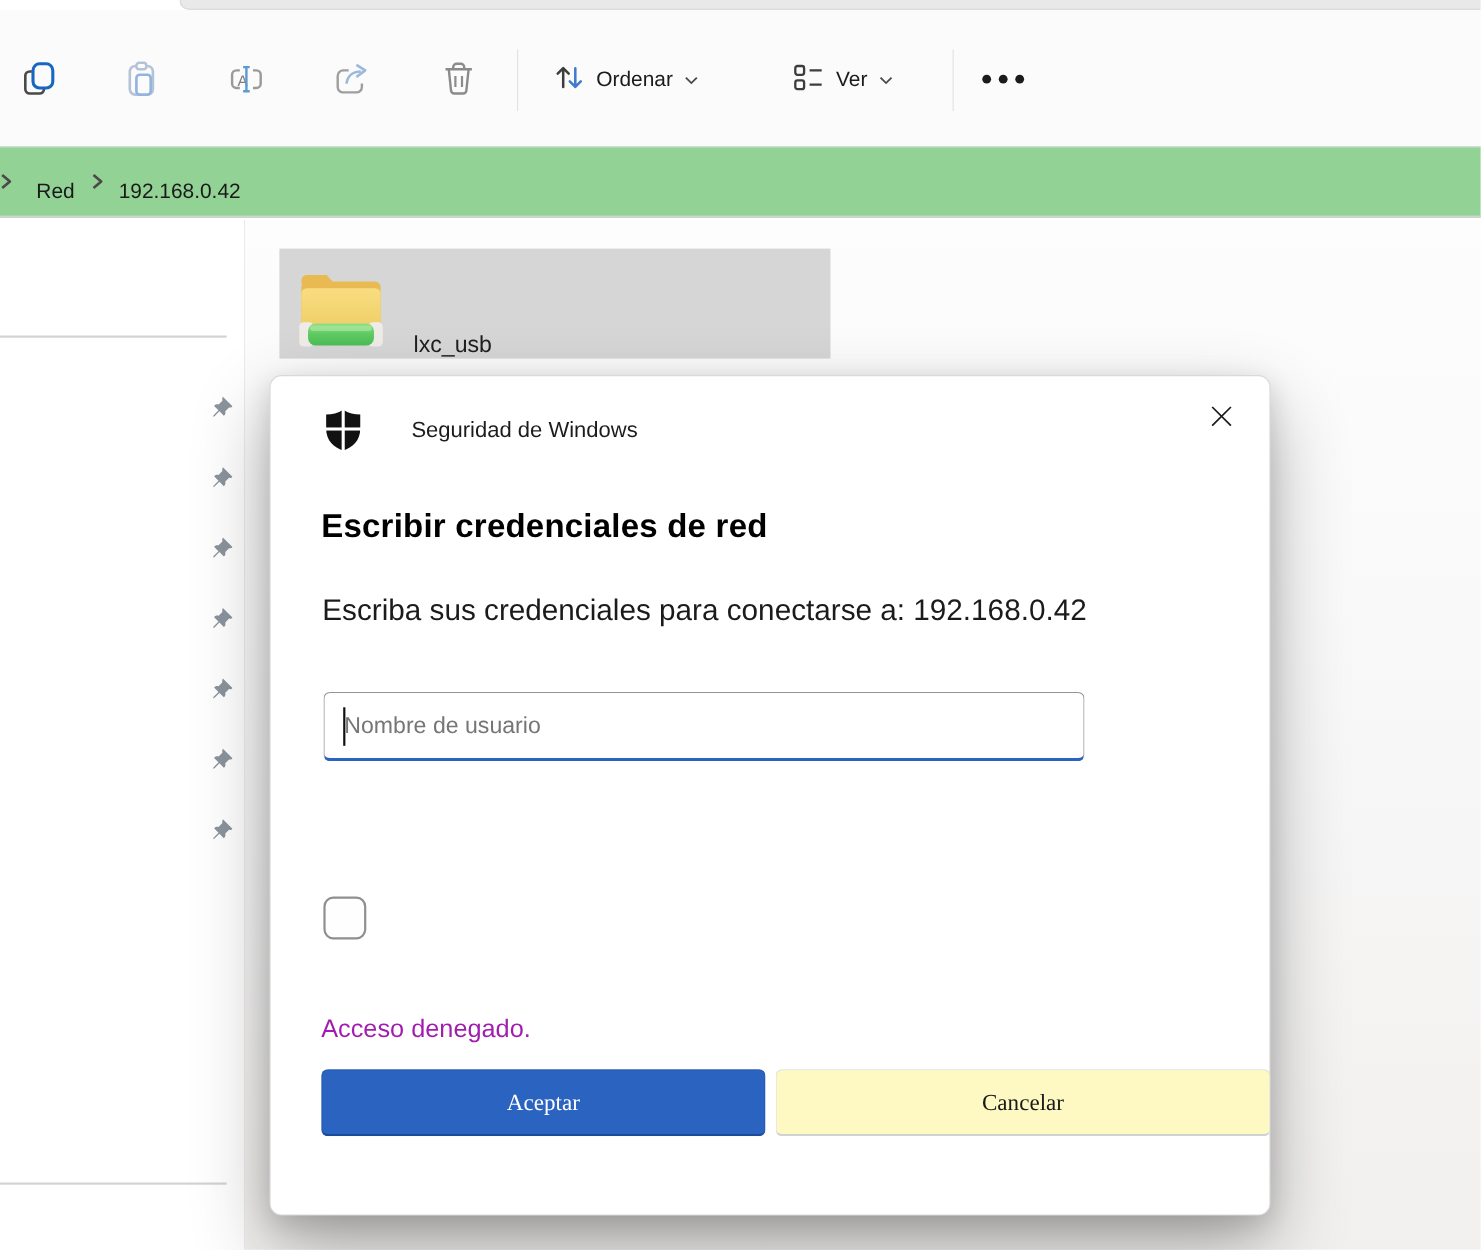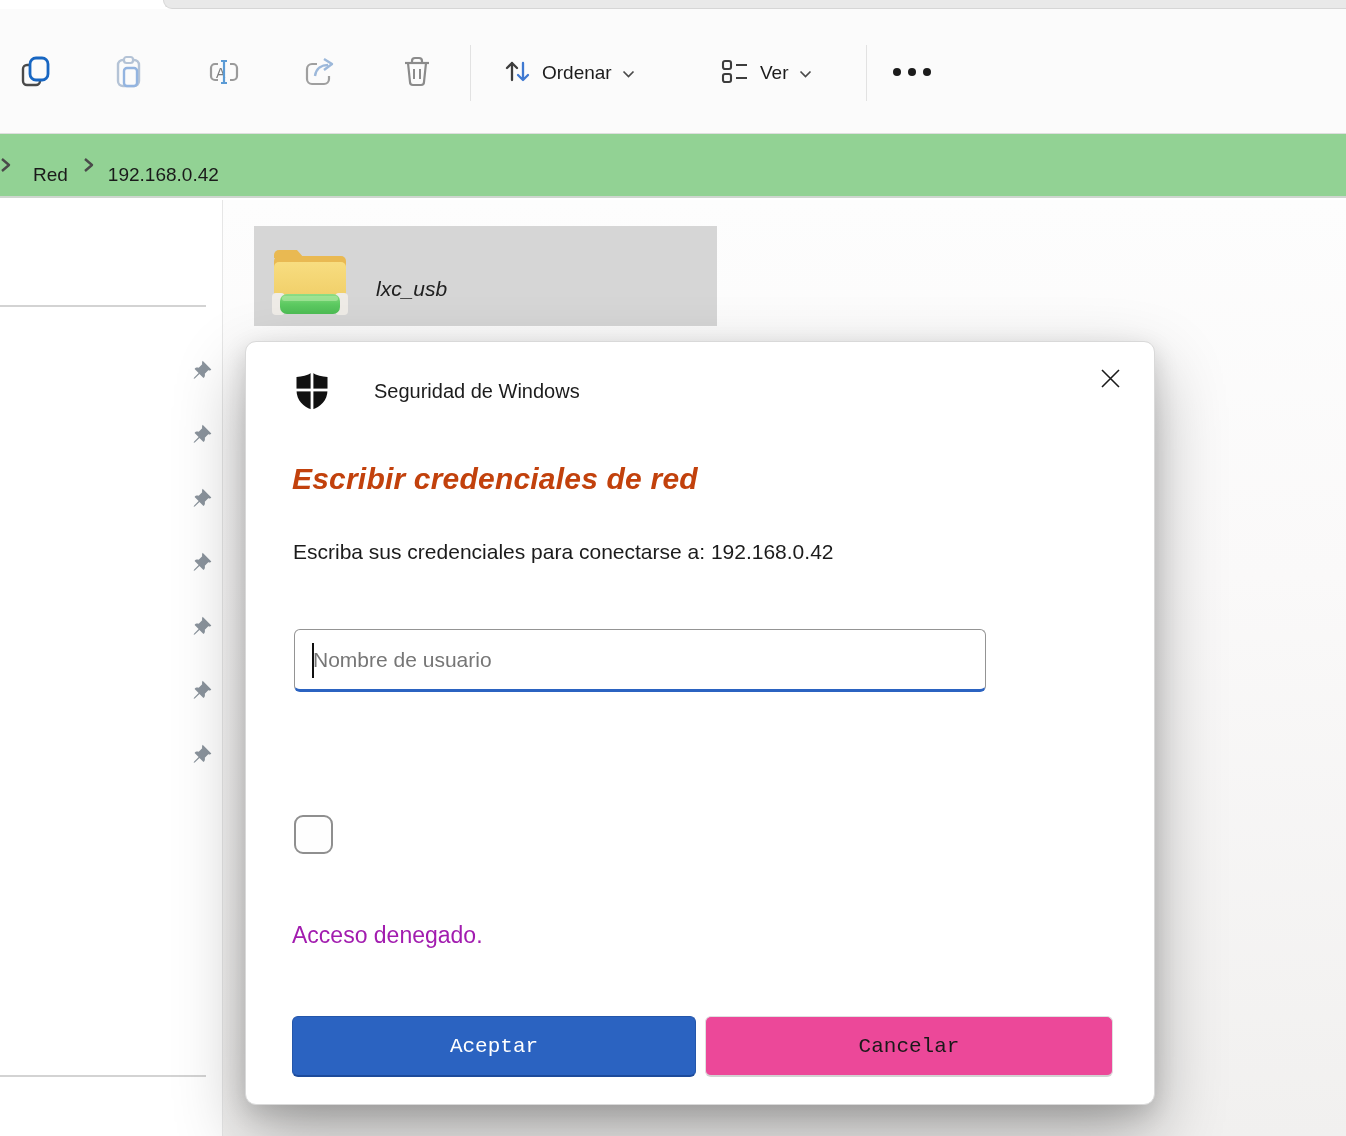--- a/index.html
+++ b/index.html
@@ -30,54 +30,54 @@
 
   
   .sidebar { position:absolute; top:200px; left:0; width:222px; height:936px; background:#fff; }
   .side-div { position:absolute; left:0; width:206px; height:2px; background:#d3d3d3; }
   .pin-btn { position:absolute; left:188px; width:26px; height:26px; border:none; background:transparent; cursor:pointer; padding:0; }
   .main-vdiv { position:absolute; top:200px; left:222px; width:1px; height:936px; background:#e6e6e6; }
   .main { position:absolute; top:200px; left:223px; width:1123px; height:936px;
       background:linear-gradient(180deg,#fdfdfd 0%,#faf9f9 40%,#f1f0ef 100%); }
 
   
-  .file-row { position:absolute; left:31px; top:26px; width:463px; height:100px; background:#d6d6d6;
-      display:flex; align-items:center; cursor:pointer;font-style:italic; }
+  .file-row { position:absolute; left:31px; top:26px; width:501px; height:100px; background:#d6d6d6;
+      display:flex; align-items:flex-end; cursor:pointer; }
   .file-row .f-icon { margin:8px 0 0 14px; }
   .file-row .f-name { margin:26px 0 0 24px; font-size:21px; color:#202020; }
 
   
   .dialog { position:absolute; left:245px; top:341px; width:910px; height:764px; background:#fff;
       border:1px solid #d9d9d9; border-radius:11px;
       box-shadow:0 30px 70px rgba(0,0,0,0.30), 0 8px 24px rgba(0,0,0,0.14); }
   .dlg-shield { position:absolute; left:48px; top:29px; }
   .dlg-apptitle { position:absolute; left:128px; top:38px; font-size:20px; color:#1c1c1c; }
   .dlg-close { position:absolute; right:22px; top:16px; width:44px; height:44px; border:none;
       background:transparent; border-radius:6px; cursor:pointer; display:flex; align-items:center; justify-content:center; }
-  .dlg-title { position:absolute; left:46px; top:120px; font-size:30px; font-weight:600; color:#c2410c; letter-spacing:.2px;font-style:italic; }
-  .dlg-sub { position:absolute; left:47px; top:198px; font-size:21px; color:#1b1b1b; }
+  .dlg-title { position:absolute; left:46px; top:120px; font-size:30px; font-weight:600; color:#000000; letter-spacing:.2px; }
+  .dlg-sub { position:absolute; left:47px; top:198px; font-size:27px; color:#1b1b1b; }
 
   .field { position:absolute; left:48px; width:692px; height:63px; border-radius:6px;
       border:1px solid #949494; background:#fff; font-family:"Liberation Sans", sans-serif;
       font-size:21px; color:#1b1b1b; padding:0 18px; outline:none; }
   .field::placeholder { color:#767676; opacity:1; }
   .field.user { top:287px; border-bottom:3px solid #2b63c1; }
   .field.pass { top:375px; border-bottom:2px solid #878787; }
   .caret { position:absolute; left:66px; top:301px; width:2px; height:35px; background:#101010; }
 
   .chk-row { position:absolute; left:48px; top:473px; display:flex; align-items:center; cursor:pointer; }
   .chk-box { width:39px; height:39px; border:2px solid #8f8f8f; border-radius:9px; background:#fefefe; }
   .chk-label { margin-left:17px; font-size:22px; color:#1b1b1b; }
 
   .dlg-error { position:absolute; left:46px; top:580px; font-size:23px; color:#a21caf; }
 
-  .btn { position:absolute; top:674px; height:61px; border-radius:6px; font-family:Liberation Mono, monospace;
+  .btn { position:absolute; top:630px; height:61px; border-radius:6px; font-family:Liberation Serif, serif;
       font-size:21px; cursor:pointer; }
   .btn-ok { left:46px; width:404px; background:#2b63c1; color:#fff; border:1px solid #2456aa; border-bottom:2px solid #1d4b9b; }
-  .btn-cancel { left:459px; width:408px; background:#ec4899; color:#191919; border:1px solid #e0e0e0; border-bottom:2px solid #d2d2d2; }
+  .btn-cancel { left:459px; width:450px; background:#fef9c3; color:#191919; border:1px solid #e0e0e0; border-bottom:2px solid #d2d2d2; }
 </style>
 </head>
 <body>
 
 <div class="tab-strip">
   <div class="content-edge"></div>
 </div>
 
 <div class="toolbar">
 

